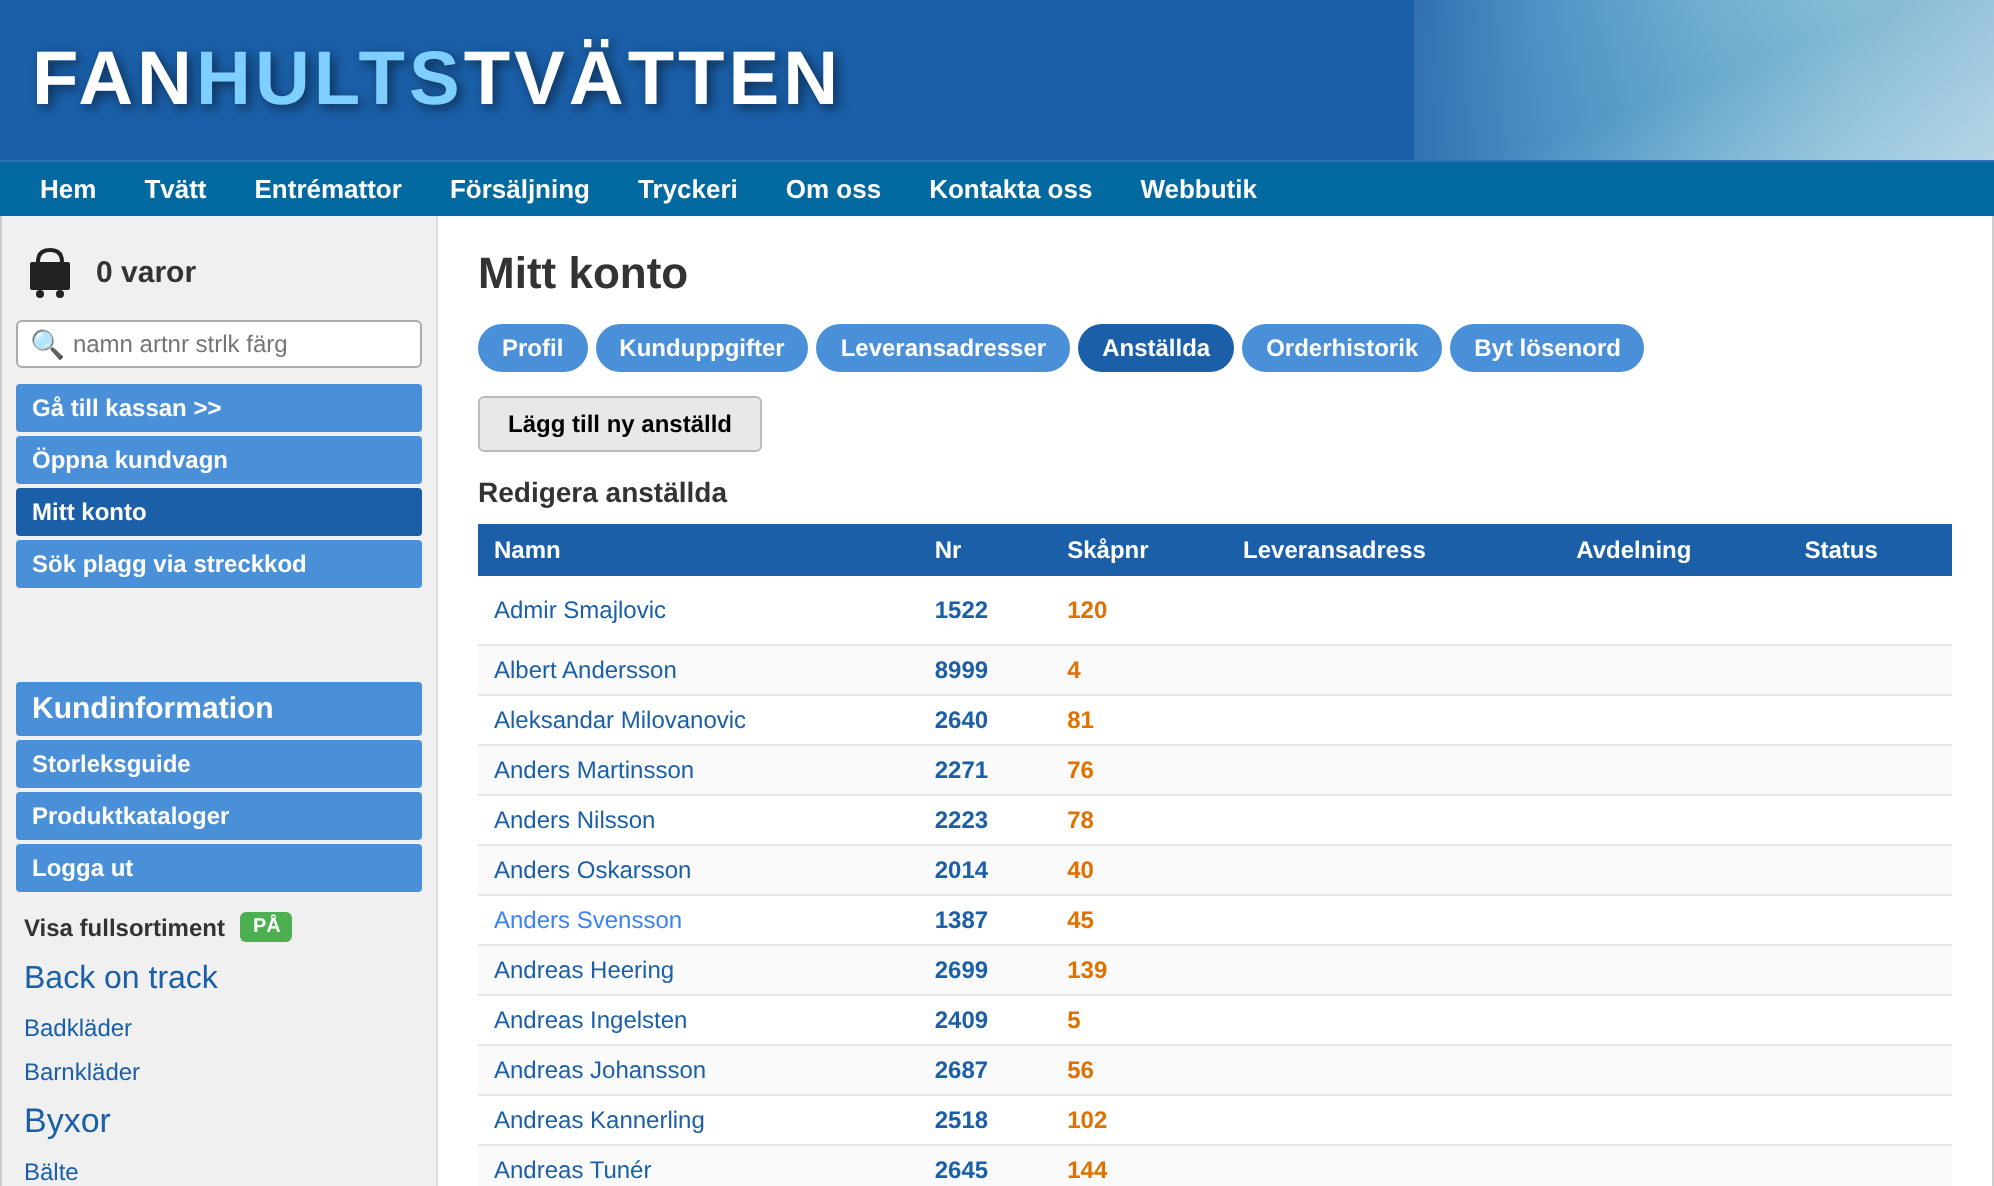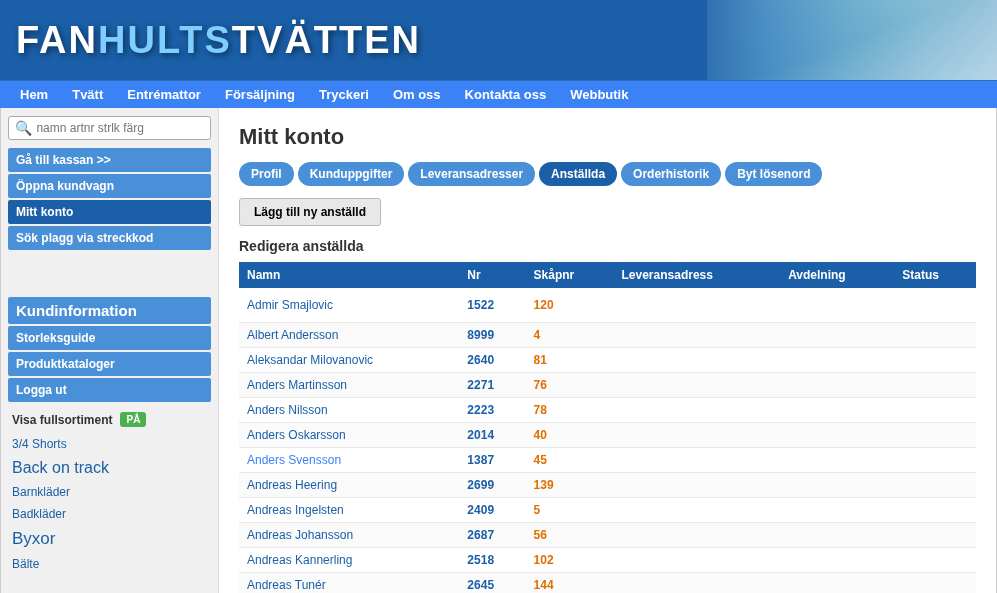--- a/index.html
+++ b/index.html
@@ -11,21 +11,21 @@
 <div style="position:relative; background:#1a5fa8; height:80px; overflow:hidden;">
   <div style="display:flex; align-items:center; height:100%; padding-left:16px; position:relative; z-index:2;">
     <span style="color:#fff; font-size:38px; font-weight:900; font-family:'Arial Black',Arial,sans-serif; text-transform:uppercase; letter-spacing:2px; text-shadow:2px 2px 6px rgba(0,0,0,0.5);">Fan<span style="color:#7ecfff;">Hults</span>tvätteN</span>
   </div>
 
   <div style="position:absolute; right:0; top:0; width:290px; height:80px; background:linear-gradient(to right, #1a5fa8 0%, #3a85c0 20%, #6aadce 50%, #8fc5d8 75%, #aad0e0 100%); display:flex; align-items:center; justify-content:center; overflow:hidden;">
     <div style="width:100%; height:100%; background:linear-gradient(160deg, rgba(255,255,255,0.1) 0%, rgba(100,160,200,0.3) 50%, rgba(200,220,240,0.4) 100%);"></div>
   </div>
 </div>
 
-<nav style="background:#3b82f6; border-top:1px solid #2a6fb8;">
+<nav style="background:#0369a1; border-top:1px solid #2a6fb8;">
   <ul style="display:flex; list-style:none; padding:0 8px; margin:0;">
     <li>
         <a href="#" style="display:block;color:#fff;text-decoration:none;padding:6px 12px;font-size:13px;font-weight:bold;">Hem</a>
       </li>
     <li>
         <a href="#" style="display:block;color:#fff;text-decoration:none;padding:6px 12px;font-size:13px;font-weight:bold;">Tvätt</a>
       </li>
     <li>
         <a href="#" style="display:block;color:#fff;text-decoration:none;padding:6px 12px;font-size:13px;font-weight:bold;">Entrémattor</a>
       </li>
@@ -44,20 +44,31 @@
     <li>
         <a href="#" style="display:block;color:#fff;text-decoration:none;padding:6px 12px;font-size:13px;font-weight:bold;">Webbutik</a>
       </li>
   </ul>
 </nav>
 
 <div style="display:flex; background:#fff; border:1px solid #ccc; border-top:none; min-height:490px;">
 
   <div style="width:218px; min-width:218px; background:#f0f0f0; padding:8px 7px; border-right:1px solid #ddd;">
 
+    <div style="display:flex; align-items:center; gap:8px; padding:6px 2px 10px 2px;">
+      <div style="width:30px; height:28px; display:flex; align-items:center; justify-content:center;">
+        <svg width="28" height="26" viewBox="0 0 28 26" fill="#222">
+          <rect x="4" y="8" width="20" height="14" rx="1"></rect>
+          <path d="M8 8 Q8 2 14 2 Q20 2 20 8" stroke="#222" stroke-width="2" fill="none"></path>
+          <circle cx="9" cy="24" r="2" fill="#222"></circle>
+          <circle cx="19" cy="24" r="2" fill="#222"></circle>
+        </svg>
+      </div>
+      <span style="font-size:15px; font-weight:bold; color:#333;">0 varor</span>
+    </div>
 
     <div style="display:flex; align-items:center; background:#fff; border:1px solid #aaa; border-radius:3px; padding:3px 6px; margin-bottom:8px;">
       <span style="color:#666; margin-right:4px; font-size:14px;">🔍</span>
       <input type="text" style="border: none; outline: none; font-size: 12px; width: 138px; background: transparent;" placeholder="namn artnr strlk färg">
     </div>
 
     <a href="#" style="display:block;width:100%;text-align:left;padding:5px 8px;margin-bottom:2px;font-size:12px;font-weight:bold;color:#fff;background:#4a90d9;border:none;cursor:pointer;border-radius:2px;text-decoration:none;">Gå till kassan &gt;&gt;</a>
     <a href="#" style="display:block;width:100%;text-align:left;padding:5px 8px;margin-bottom:2px;font-size:12px;font-weight:bold;color:#fff;background:#4a90d9;border:none;cursor:pointer;border-radius:2px;text-decoration:none;">Öppna kundvagn</a>
     <a href="#" style="display:block;width:100%;text-align:left;padding:5px 8px;margin-bottom:2px;font-size:12px;font-weight:bold;color:#fff;background:#1a5fa8;border:none;cursor:pointer;border-radius:2px;text-decoration:none;">Mitt konto</a>
     <a href="#" style="display:block;width:100%;text-align:left;padding:5px 8px;margin-bottom:2px;font-size:12px;font-weight:bold;color:#fff;background:#4a90d9;border:none;cursor:pointer;border-radius:2px;text-decoration:none;">Sök plagg via streckkod</a>
@@ -65,24 +76,23 @@
     <a href="#" style="display:block;width:100%;text-align:left;padding:5px 8px;margin-bottom:2px;font-size:12px;font-weight:bold;color:#fff;background:#4a90d9;border:none;cursor:pointer;border-radius:2px;text-decoration:none;">Storleksguide</a>
     <a href="#" style="display:block;width:100%;text-align:left;padding:5px 8px;margin-bottom:2px;font-size:12px;font-weight:bold;color:#fff;background:#4a90d9;border:none;cursor:pointer;border-radius:2px;text-decoration:none;">Produktkataloger</a>
     <a href="#" style="display:block;width:100%;text-align:left;padding:5px 8px;margin-bottom:2px;font-size:12px;font-weight:bold;color:#fff;background:#4a90d9;border:none;cursor:pointer;border-radius:2px;text-decoration:none;">Logga ut</a>
 
     <div style="display:flex; align-items:center; gap:8px; padding:8px 4px 4px 4px;">
       <span style="font-size:12px; font-weight:bold; color:#333;">Visa fullsortiment</span>
       <span style="background:#4caf50; color:#fff; font-size:10px; font-weight:bold; padding:2px 6px; border-radius:3px;">PÅ</span>
     </div>
 
     <div style="margin-top:2px;">
-      <a href="#" style="display:block;padding:4px 4px;font-size:12px;color:#1a5fa8;text-decoration:none;">3/4 Shorts</a>
       <a href="#" style="display:block;padding:4px 4px;font-size:16px;color:#1a5fa8;text-decoration:none;">Back on track</a>
+      <a href="#" style="display:block;padding:4px 4px;font-size:12px;color:#1a5fa8;text-decoration:none;">Badkläder</a>
       <a href="#" style="display:block;padding:4px 4px;font-size:12px;color:#1a5fa8;text-decoration:none;">Barnkläder</a>
-      <a href="#" style="display:block;padding:4px 4px;font-size:12px;color:#1a5fa8;text-decoration:none;">Badkläder</a>
       <a href="#" style="display:block;padding:4px 4px;font-size:17px;color:#1a5fa8;text-decoration:none;">Byxor</a>
       <a href="#" style="display:block;padding:4px 4px;font-size:12px;color:#1a5fa8;text-decoration:none;">Bälte</a>
     </div>
   </div>
 
   <div style="flex:1; padding:16px 20px; overflow-y:auto;">
     <h1 style="font-size:22px; font-weight:bold; color:#333; margin-bottom:12px;">Mitt konto</h1>
     
     
     <div style="display:flex; gap:4px; margin-bottom:12px; flex-wrap:wrap;">

